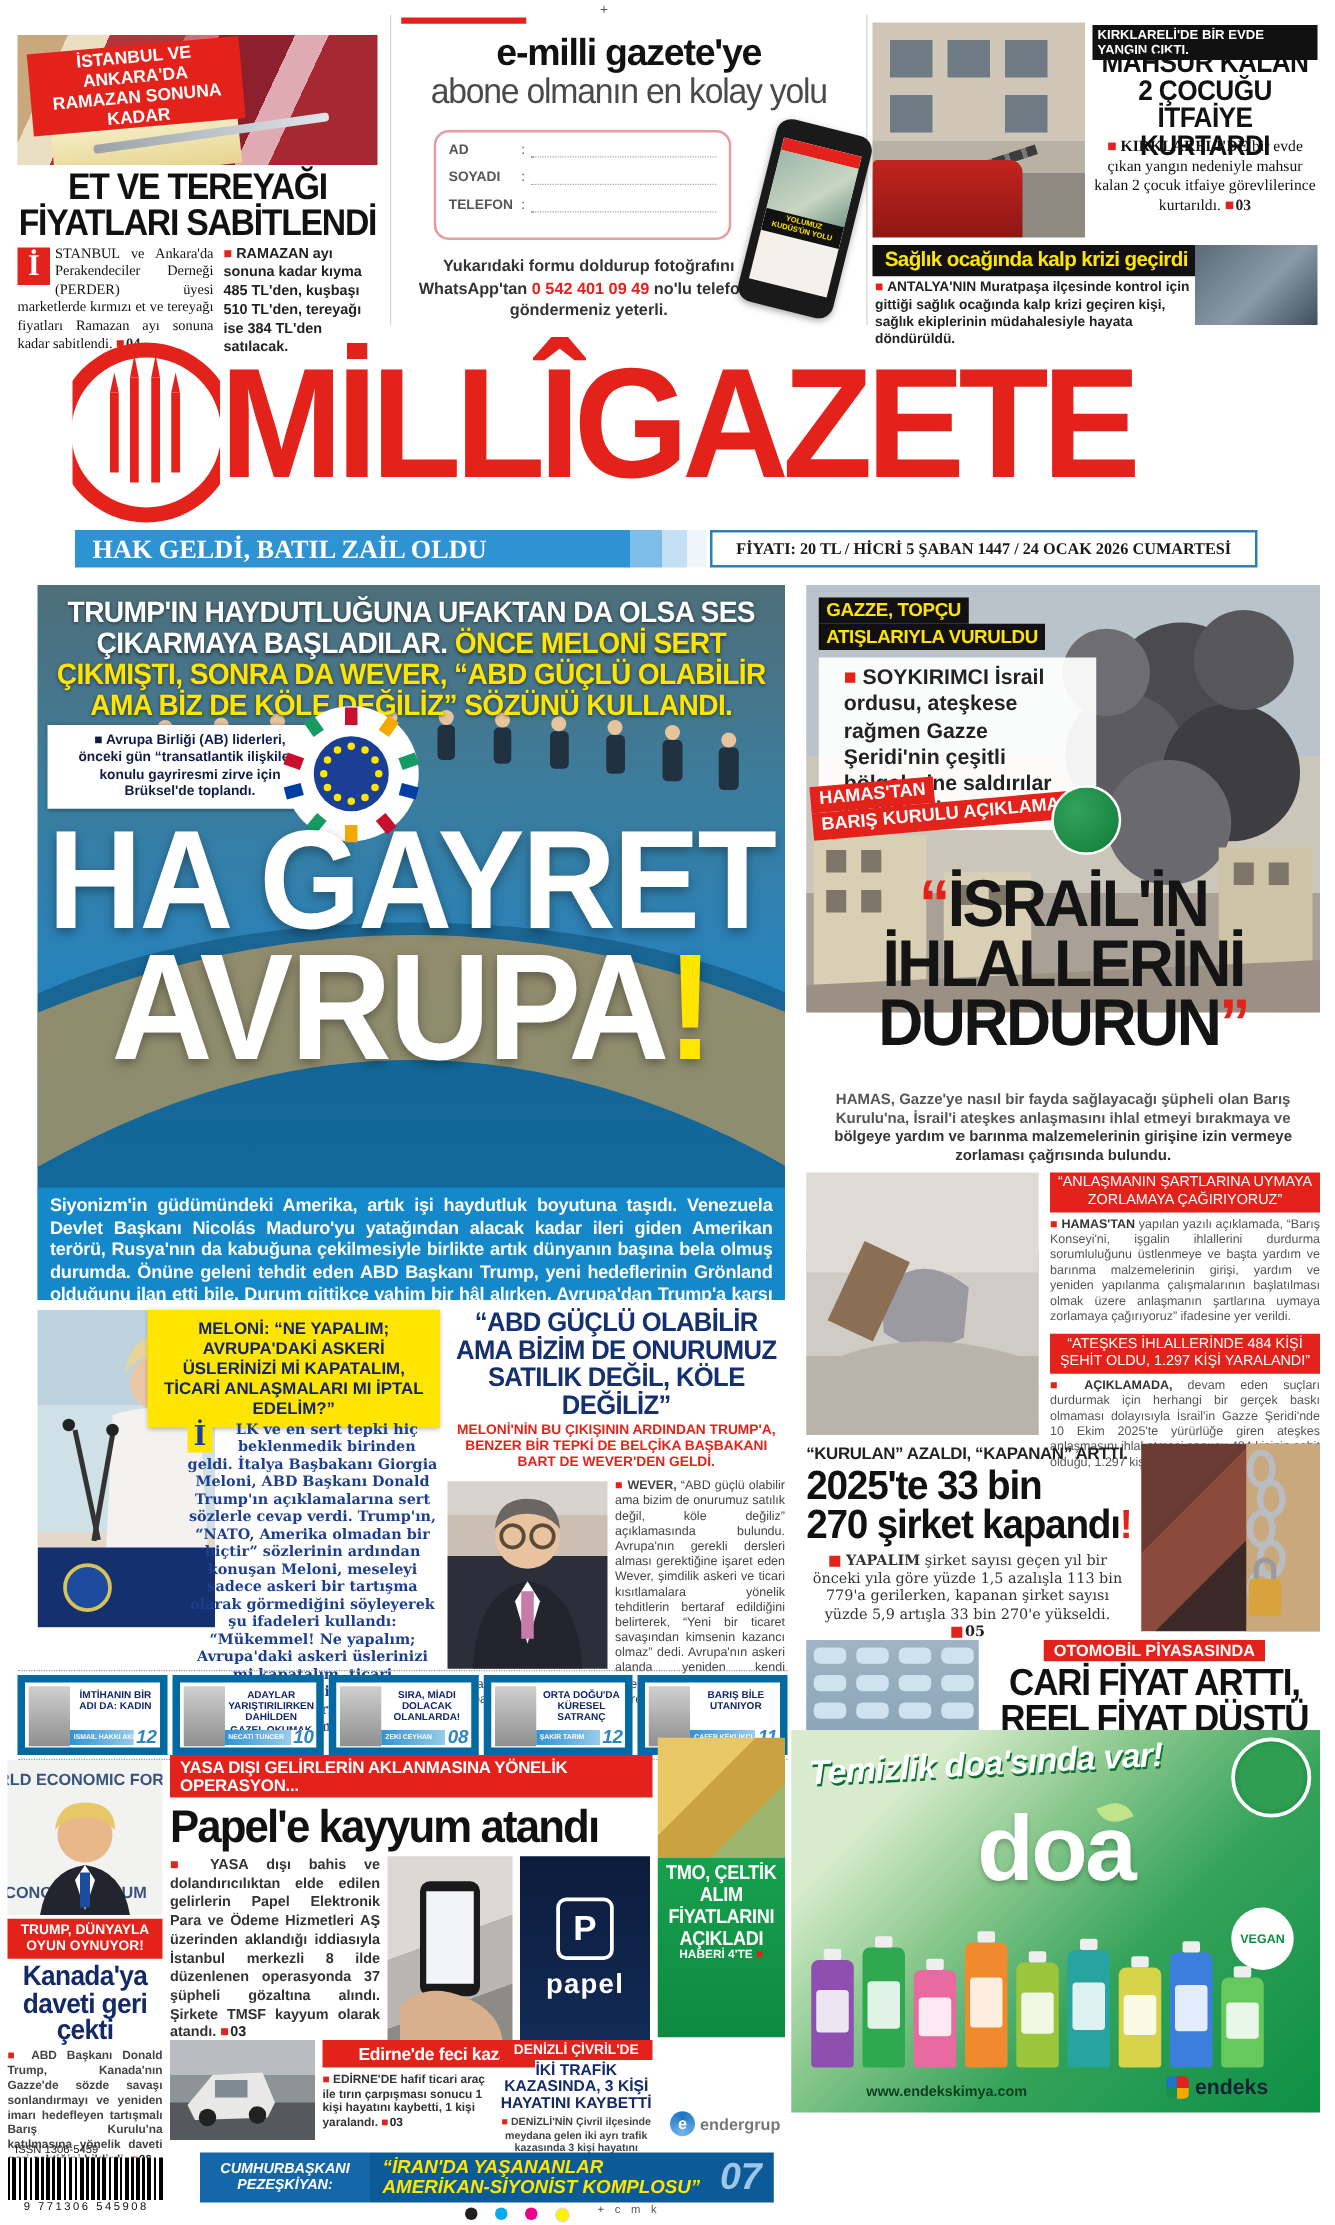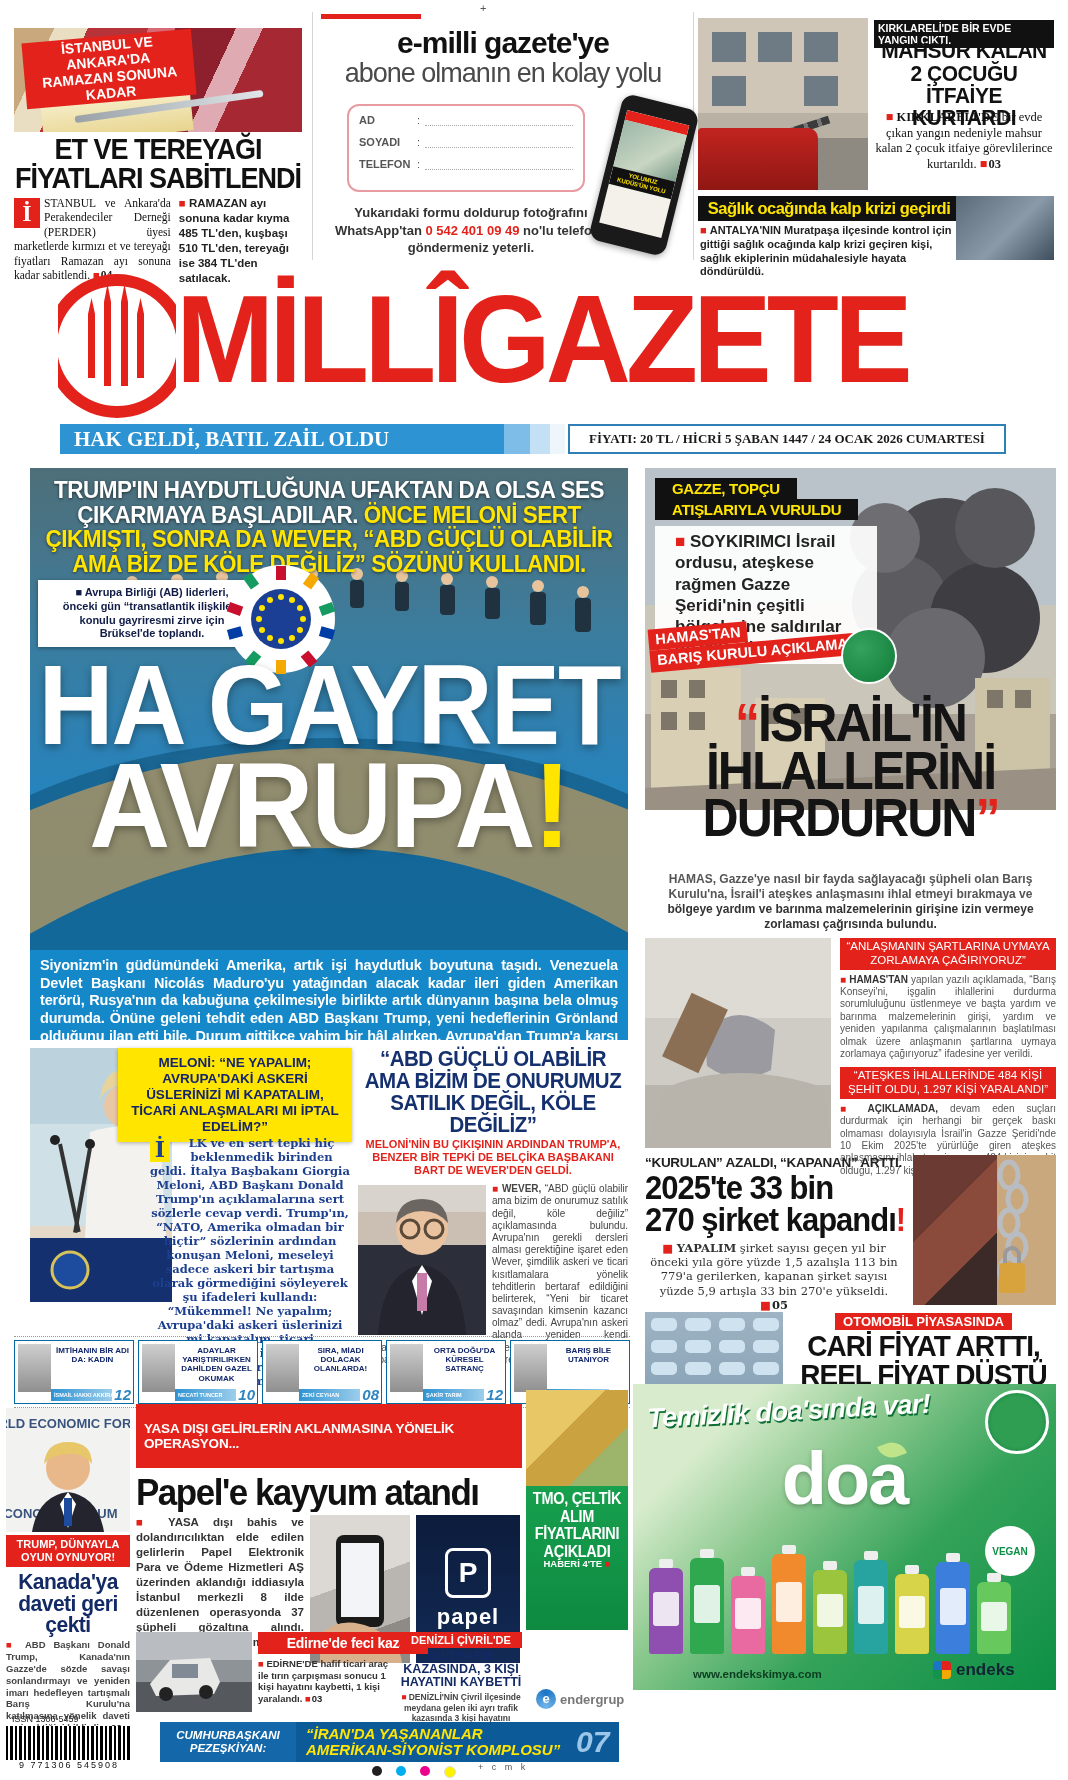--- a/index.html
+++ b/index.html
@@ -88,21 +88,21 @@
 
   #quote-col{left:358px;top:1048px;width:270px;height:254px}
   #quote-head{text-align:center;font-weight:900;font-size:20.5px;line-height:1.02;color:#15306e;letter-spacing:-.5px;transform:scaleY(1.05);transform-origin:top}
   #quote-sub{margin-top:6px;text-align:center;font-weight:900;font-size:11px;line-height:1.2;color:#e3231b}
   #wever-wrap{margin-top:6px;font-size:10px;line-height:1.22;color:#444;text-align:justify}
   #wever-img{float:left;width:128px;height:150px;margin:2px 6px 0 0;background:linear-gradient(180deg,#d8d3cc 0 18%,#cabfb2 18% 40%,#2c2f3a 40%);position:relative;overflow:hidden}
 
   
   #gaza-photo{left:645px;top:468px;width:411px;height:342px;overflow:hidden;
      background:linear-gradient(180deg,#b9c3c9 0 40%,#cbc6ba 40% 72%,#a9a096 72%)}
-  .gz-badge{display:block;width:fit-content;background:#111;color:#ffe500;font-weight:900;font-size:15px;padding:2px 17px;letter-spacing:-.3px}
+  .gz-badge{display:block;width:fit-content;background:#111;color:#ffe500;font-weight:900;font-size:15px;padding:2px 6px;letter-spacing:-.3px}
   #gz-badges{left:10px;top:10px}
   #gz-body{left:10px;top:58px;width:182px;background:rgba(255,255,255,.93);padding:5px 20px;font-weight:700;font-size:17px;line-height:1.25;color:#222}
   #hamas-badge{left:4px;top:152px;transform:rotate(-5deg)}
   #hamas-badge span{display:block;width:fit-content;background:#e3231b;color:#fff;font-weight:900;font-size:14.5px;padding:2px 7px;line-height:1.2}
   #hamas-logo{left:196px;top:160px;width:52px;height:52px;border-radius:50%;background:radial-gradient(circle at 35% 35%,#34a35c,#0f7a38);border:2px solid #fff}
   #gaza-head{left:645px;top:700px;width:411px;text-align:center;font-weight:900;color:#141414;line-height:.95;letter-spacing:-2px}
   #gaza-head .ln{display:block;font-size:50px;transform:scaleY(1.06)}
   #gaza-head .q{color:#e3231b}
   #gaza-lead{left:650px;top:872px;width:401px;text-align:center;font-size:12px;line-height:1.25;color:#555;font-weight:600}
   #gaza-lead b{color:#333}
@@ -129,37 +129,37 @@
 
   #net{left:645px;top:1468px;width:411px;height:78px;border:1px solid #999;box-sizing:border-box;padding:4px 8px}
   #net-head{text-align:center;font-weight:900;font-size:18.5px;letter-spacing:-.5px;transform:scaleY(1.05)}
   #net-row{display:flex;gap:6px;margin-top:3px}
   #net-body{flex:1;font-size:10px;line-height:1.25;color:#444;font-weight:600;text-align:justify}
   #net-img{width:128px;height:44px;background:linear-gradient(135deg,#17346b,#2a5ca8 60%,#0e2550);flex:none}
 
   
   #cols{left:14px;top:1336px;width:616px;height:64px;border-top:1px dotted #999;border-bottom:1px dotted #999;
         padding:3px 0;box-sizing:content-box;display:flex;gap:4px}
-  .colbox{flex:1;border:1px solid #0369a1;background:#fff;position:relative;display:flex}
+  .colbox{flex:1;border:6px solid #0369a1;background:#fff;position:relative;display:flex}
   .colbox .ph{width:33px;height:48px;margin:3px;background:linear-gradient(180deg,#cfcfcf,#8f8f8f);flex:none}
   .colbox .tt{flex:1;font-weight:800;font-size:8px;line-height:1.15;color:#12266b;text-align:center;padding:5px 2px 0 0}
   .colbox .ribbon{position:absolute;left:36px;right:2px;bottom:2px;height:12px;background:linear-gradient(90deg,#2e93d3,#bfe0f3);display:flex;align-items:center}
   .colbox .nm{flex:1;color:#fff;font-weight:700;font-size:5.5px;padding-left:3px;white-space:nowrap;overflow:hidden}
   .colbox .pg{color:#2e86c1;font-weight:900;font-size:15px;font-style:italic;background:#fff;padding-left:2px;line-height:12px}
 
   
   #trump{left:6px;top:1408px;width:124px}
   #trump-img{width:124px;height:124px;background:#f2f2f0;overflow:hidden;position:relative}
   #trump-img .wef{position:absolute;color:#19386b;font-weight:800;font-size:13px;opacity:.85;white-space:nowrap}
   #trump-badge{margin-top:3px;background:#e3231b;color:#fff;font-weight:900;font-size:11px;text-align:center;line-height:1.2;padding:3px 2px}
   #trump-head{margin-top:4px;text-align:center;font-weight:900;font-size:21px;line-height:.98;color:#132a66;letter-spacing:-.5px;transform:scaleY(1.06);transform-origin:top}
   #trump-body{margin-top:6px;font-size:9.5px;line-height:1.25;color:#444;font-weight:600;text-align:justify}
 
   #papel{left:136px;top:1404px;width:386px}
-  #papel-kick{background:#e3231b;color:#fff;font-weight:900;font-size:13.5px;padding:17px 8px;letter-spacing:-.2px}
+  #papel-kick{background:#e3231b;color:#fff;font-weight:900;font-size:13.5px;padding:2px 8px;letter-spacing:-.2px}
   #papel-head{font-weight:900;font-size:35px;letter-spacing:-1.5px;margin:3px 0 4px 0;transform:scaleY(1.05);transform-origin:top left}
   #papel-row{display:flex;gap:6px}
   #papel-body{width:168px;font-size:11.5px;line-height:1.3;color:#333;font-weight:600;text-align:justify}
   #papel-img1{width:100px;height:148px;background:linear-gradient(160deg,#dcd9d4 0 45%,#b9b6b1 45% 75%,#8e8b86 75%);position:relative;overflow:hidden}
   #papel-img2{width:104px;height:148px;background:linear-gradient(180deg,#0c1c3c,#122a55);position:relative;overflow:hidden;
      display:flex;flex-direction:column;align-items:center;justify-content:center;gap:6px}
   #papel-img2 .plogo{width:40px;height:44px;border:3px solid #fff;border-radius:8px;color:#fff;font-weight:900;font-size:28px;display:flex;align-items:center;justify-content:center}
   #papel-img2 .pword{color:#fff;font-weight:800;font-size:22px;letter-spacing:1px}
 
   #tmo{left:526px;top:1390px;width:102px;height:240px;overflow:hidden}

